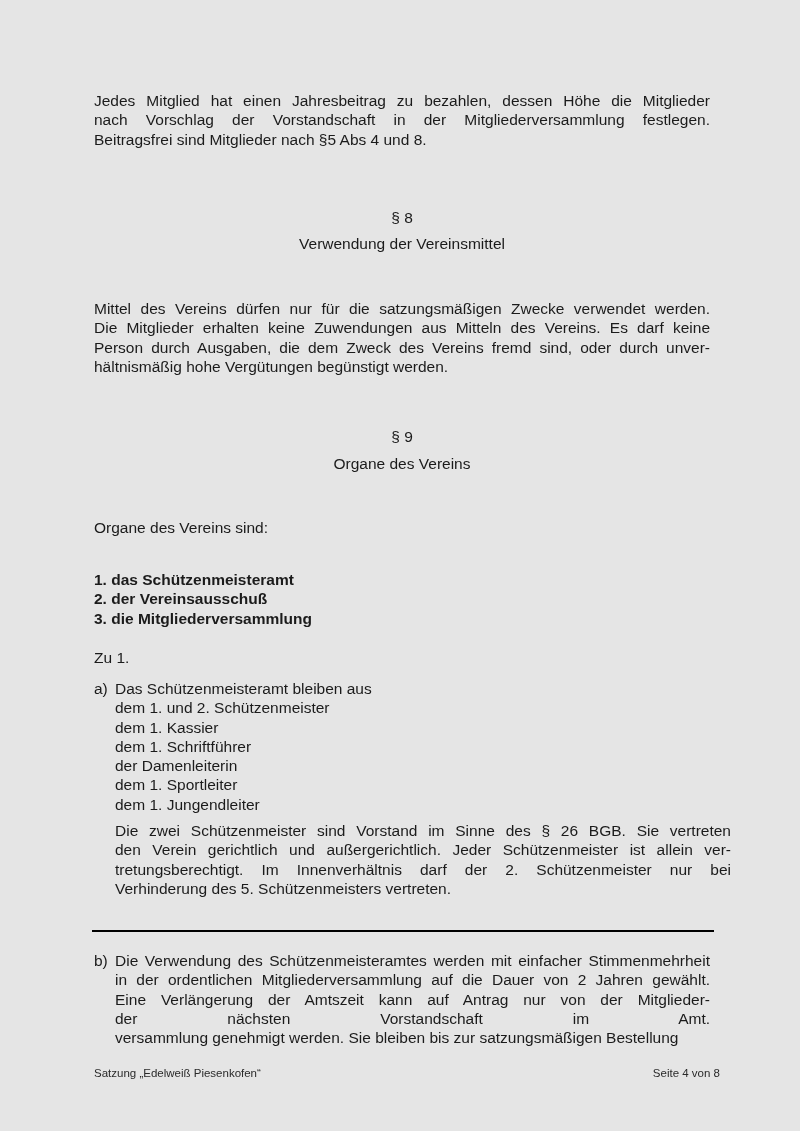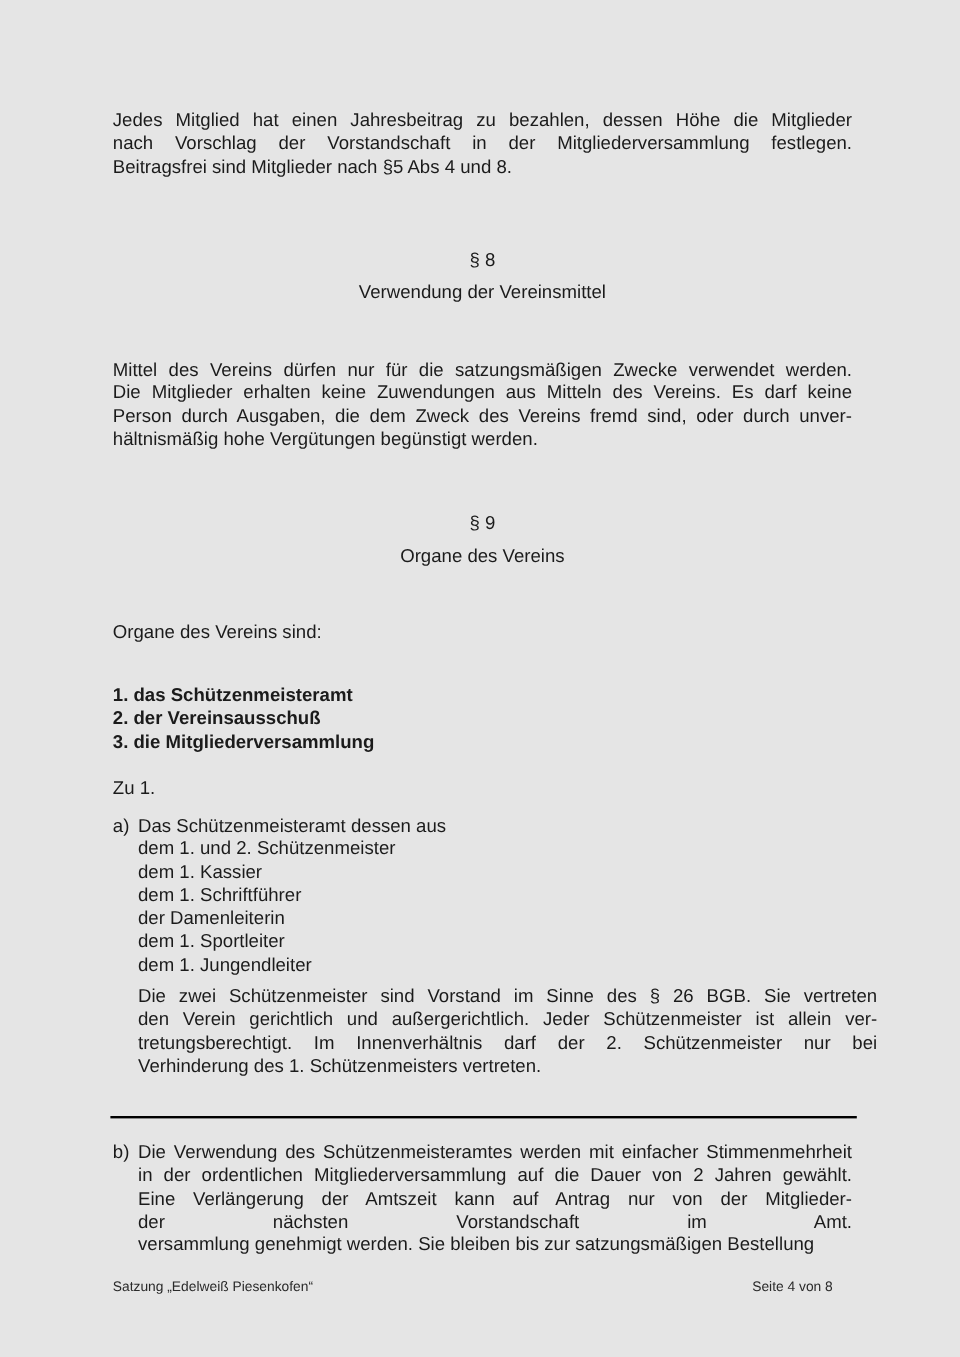--- a/index.html
+++ b/index.html
@@ -16,21 +16,21 @@
   }
   .block { position: absolute; left: 94px; width: 616px; }
   .center { text-align: center; }
   
   .justify .ln:not(:last-child) { text-align: justify; text-align-last: justify; }
   .hang { padding-left: 21px; }
   .marker { position: absolute; left: 0; top: 0; }
   .divider { position: absolute; left: 92px; top: 930px; width: 622px; height: 2px; background: #000000; }
   .footer { font-size: 11.5px; line-height: 14px; color: #2a2a2a; }
   .footer-left { position: absolute; left: 94px; top: 1066px; }
-  .footer-right { position: absolute; right: 106px; top: 1066px; }
+  .footer-right { position: absolute; right: 80px; top: 1066px; }
 </style>
 </head>
 <body>
 
 <div class="page">
 
   <div class="block justify" style="top: 91px;">
       <div class="ln">Jedes Mitglied hat einen Jahresbeitrag zu bezahlen, dessen Höhe die Mitglieder</div>
       <div class="ln">nach Vorschlag der Vorstandschaft in der Mitgliederversammlung festlegen.</div>
       <div class="ln">Beitragsfrei sind Mitglieder nach §5 Abs 4 und 8.</div>
@@ -57,37 +57,37 @@
       <div class="ln">1. das Schützenmeisteramt</div>
       <div class="ln">2. der Vereinsausschuß</div>
       <div class="ln">3. die Mitgliederversammlung</div>
     </div>
 
   <div class="block" style="top: 648px;">Zu 1.</div>
 
   <div class="block" style="top: 679px;">
     <span class="marker">a)</span>
     <div class="hang">
-      <div>Das Schützenmeisteramt dessen aus</div>
+      <div>Das Schützenmeisteramt bleiben aus</div>
       <div>
           <div class="ln">dem 1. und 2. Schützenmeister</div>
           <div class="ln">dem 1. Kassier</div>
           <div class="ln">dem 1. Schriftführer</div>
           <div class="ln">der Damenleiterin</div>
           <div class="ln">dem 1. Sportleiter</div>
           <div class="ln">dem 1. Jungendleiter</div>
         </div>
     </div>
   </div>
 
   <div class="block hang justify" style="top: 821px;">
       <div class="ln">Die zwei Schützenmeister sind Vorstand im Sinne des § 26 BGB. Sie vertreten</div>
       <div class="ln">den Verein gerichtlich und außergerichtlich. Jeder Schützenmeister ist allein ver-</div>
       <div class="ln">tretungsberechtigt. Im Innenverhältnis darf der 2. Schützenmeister nur bei</div>
-      <div class="ln">Verhinderung des 1. Schützenmeisters vertreten.</div>
+      <div class="ln">Verhinderung des 5. Schützenmeisters vertreten.</div>
     </div>
 
   <div class="divider"></div>
 
   <div class="block" style="top: 951px;">
     <span class="marker">b)</span>
     <div class="hang justify">
         <div class="ln">Die Verwendung des Schützenmeisteramtes werden mit einfacher Stimmenmehrheit</div>
         <div class="ln">in der ordentlichen Mitgliederversammlung auf die Dauer von 2 Jahren gewählt.</div>
         <div class="ln">Eine Verlängerung der Amtszeit kann auf Antrag nur von der Mitglieder-</div>

